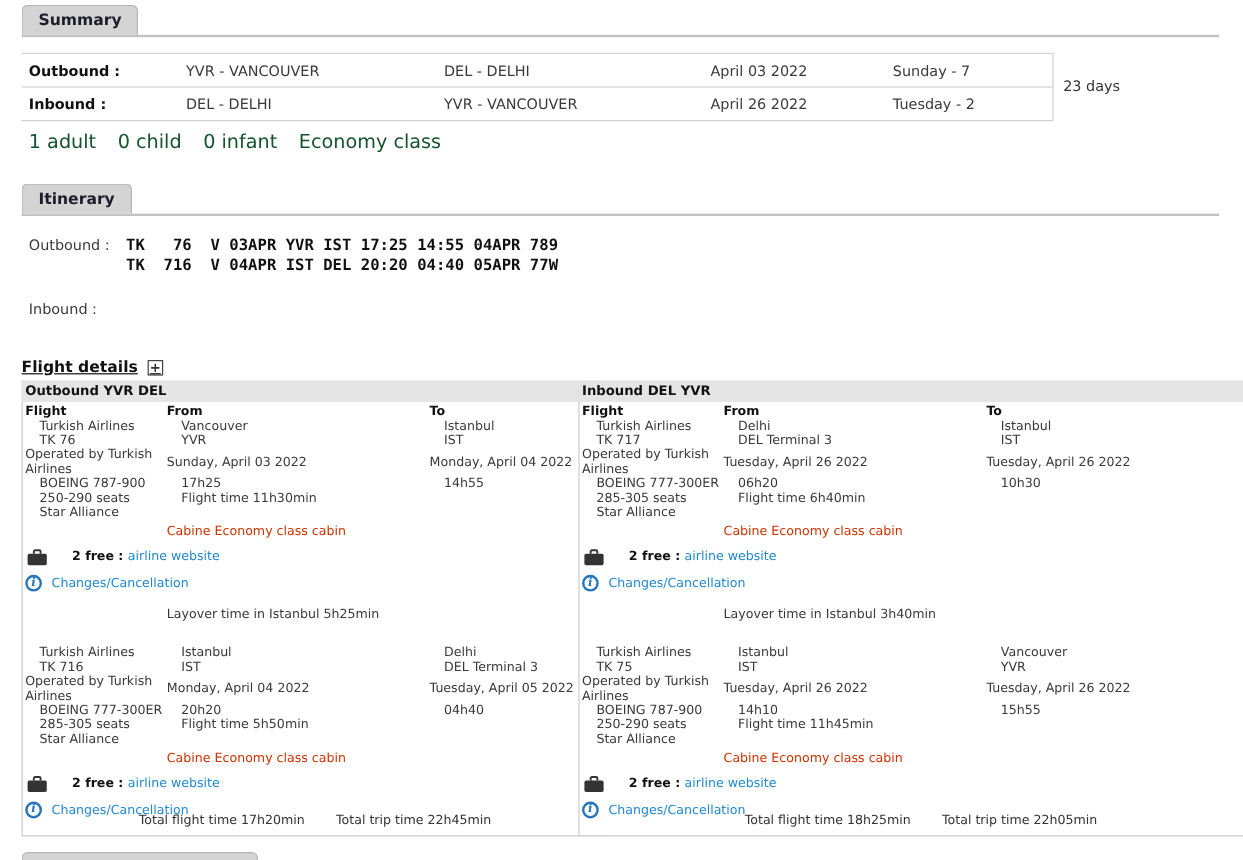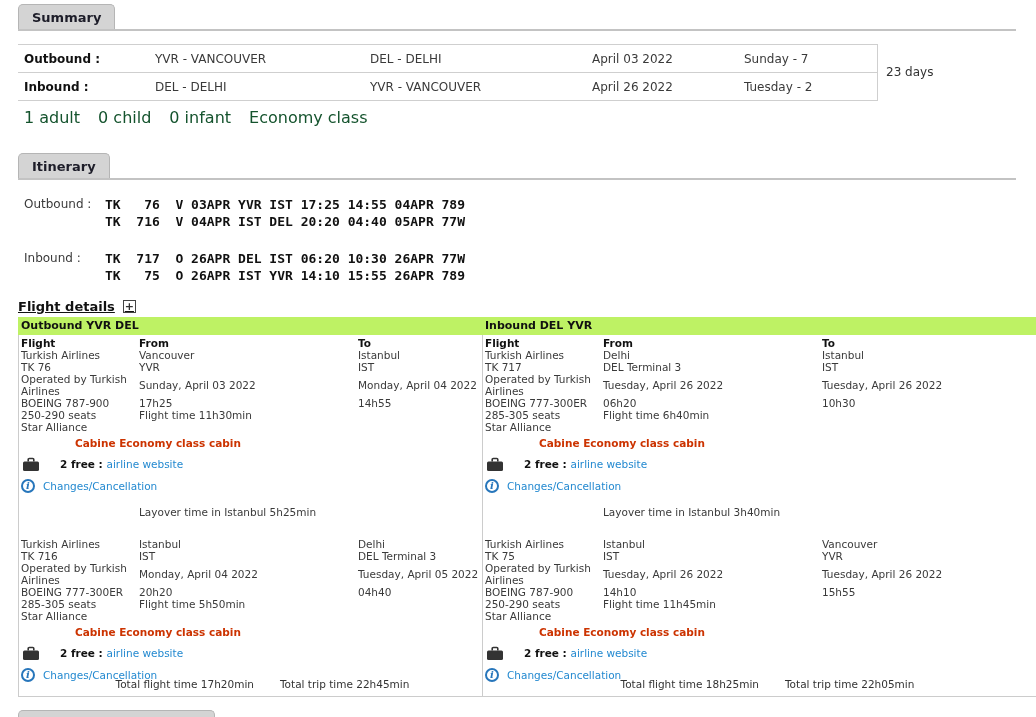--- a/index.html
+++ b/index.html
@@ -32,34 +32,34 @@
 
   
   #fd-heading { position:absolute; left:18px; top:299px; font-size:13px; font-weight:bold; color:#111;
     text-decoration:underline; display:flex; align-items:center; gap:8px; }
   .plusbox { display:inline-flex; width:13px; height:13px; border:1px solid #444; align-items:center; justify-content:center;
     font-size:11px; font-weight:bold; color:#333; text-decoration:none; line-height:1; background:#fff; }
 
   .panel { position:absolute; top:317px; height:380px; border:1px solid #ccc; border-top:none; background:#fff; }
   #panel-outbound { left:18px; width:489px; }
   #panel-inbound { left:482px; width:571px; }
-  .panel-header { height:18px; background:#bef264; font-size:11px; font-weight:bold; color:#111;
+  .panel-header { height:18px; background:#e5e5e5; font-size:11px; font-weight:bold; color:#111;
     line-height:18px; padding-left:3px; margin:0 -1px; }
   .panel-body { padding:2px 0 0 2px; position:relative; height:359px; }
 
   .seg { display:flex; font-size:10.5px; line-height:12px; }
   .pcol1 { width:118px; padding-right:5px; }
   .pcol2 { width:219px; }
   .pcol3 { flex:1; }
-  .ln { height:12px; white-space:nowrap; overflow:visible; }
+  .ln { height:12px; white-space:nowrap; overflow:visible;margin-left:12px; }
   .ln-wrap { height:24px; }
   .ln-center { height:24px; line-height:24px; }
   .colhead { font-weight:bold; color:#111; height:12px; }
 
-  .cabin-line { margin:4px 0 0 54px; font-size:10.5px; font-weight:bold; }
+  .cabin-line { margin:4px 0 0 118px; font-size:10.5px; font-weight:normal; }
   .bag-row { margin-top:6px; height:18px; display:flex; align-items:center; gap:20px; font-size:10.5px; }
   .bag-bold { font-weight:bold; color:#111; white-space:pre; }
   .chg-row { margin-top:4px; height:17px; display:flex; align-items:center; gap:8px; font-size:10.5px; }
   .layover { margin:12px 0 20px 118px; font-size:10.5px; }
   a.blue-link { text-decoration:none; cursor:pointer; }
 
   .info-icon { display:inline-flex; width:14px; height:14px; border-radius:50%; border:2px solid #2776bb;
     color:#2776bb; align-items:center; justify-content:center; font-family:"DejaVu Serif","Liberation Serif",serif;
     font-style:italic; font-weight:bold; font-size:10px; flex:none; }
   .briefcase { flex:none; margin-left:1px; }
@@ -110,22 +110,20 @@
 </div>
 
 <div id="itinerary-block">
   <div class="itin-row" id="itin-outbound">
     <div class="itin-label">Outbound :</div>
     <div class="itin-pre">TK   76  V 03APR YVR IST 17:25 14:55 04APR 789
 TK  716  V 04APR IST DEL 20:20 04:40 05APR 77W</div>
   </div>
   <div class="itin-row" id="itin-inbound">
     <div class="itin-label">Inbound :</div>
-    <div class="itin-pre">TK  717  O 26APR DEL IST 06:20 10:30 26APR 77W
-TK   75  O 26APR IST YVR 14:10 15:55 26APR 789</div>
   </div>
 </div>
 
 <div id="fd-heading">
   <span>Flight details</span>
   <span class="plusbox">+</span>
 </div>
 
 <div class="panel" id="panel-outbound">
   <div class="panel-header">Outbound YVR DEL</div>

